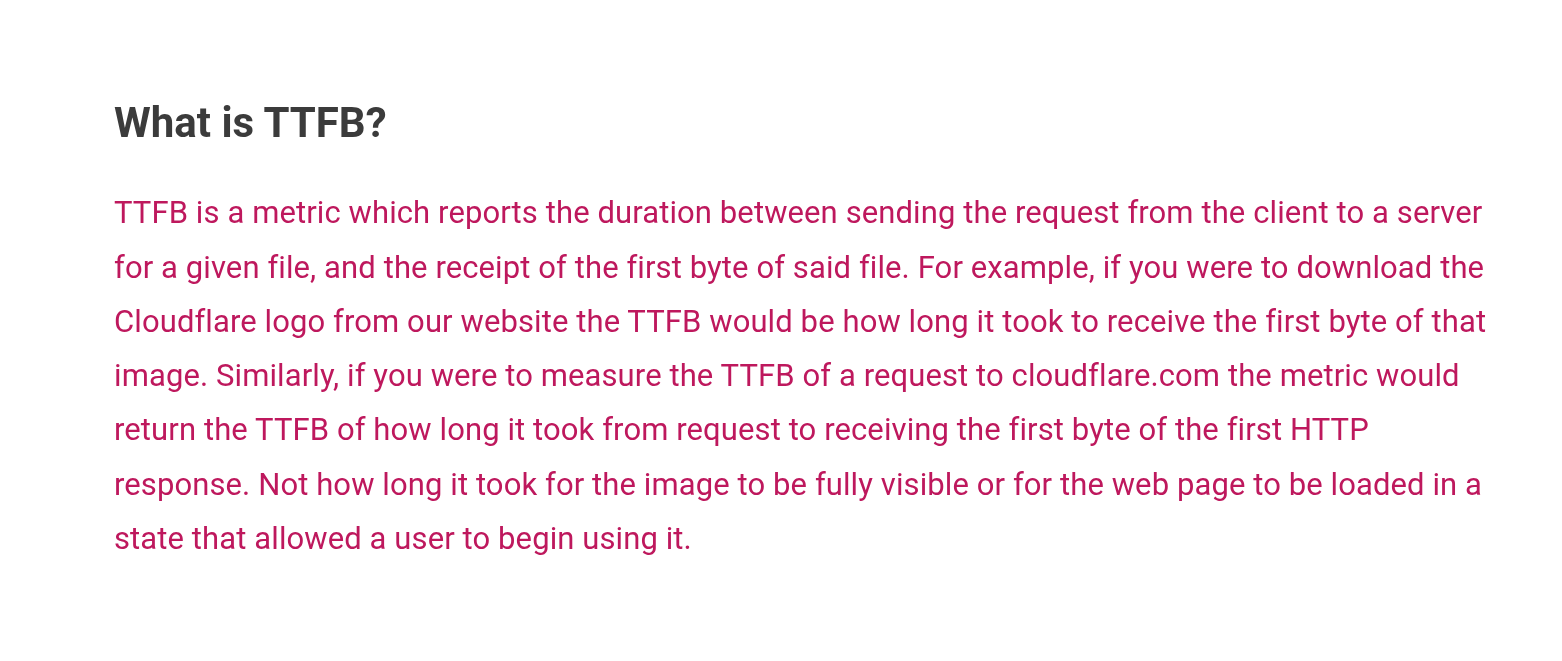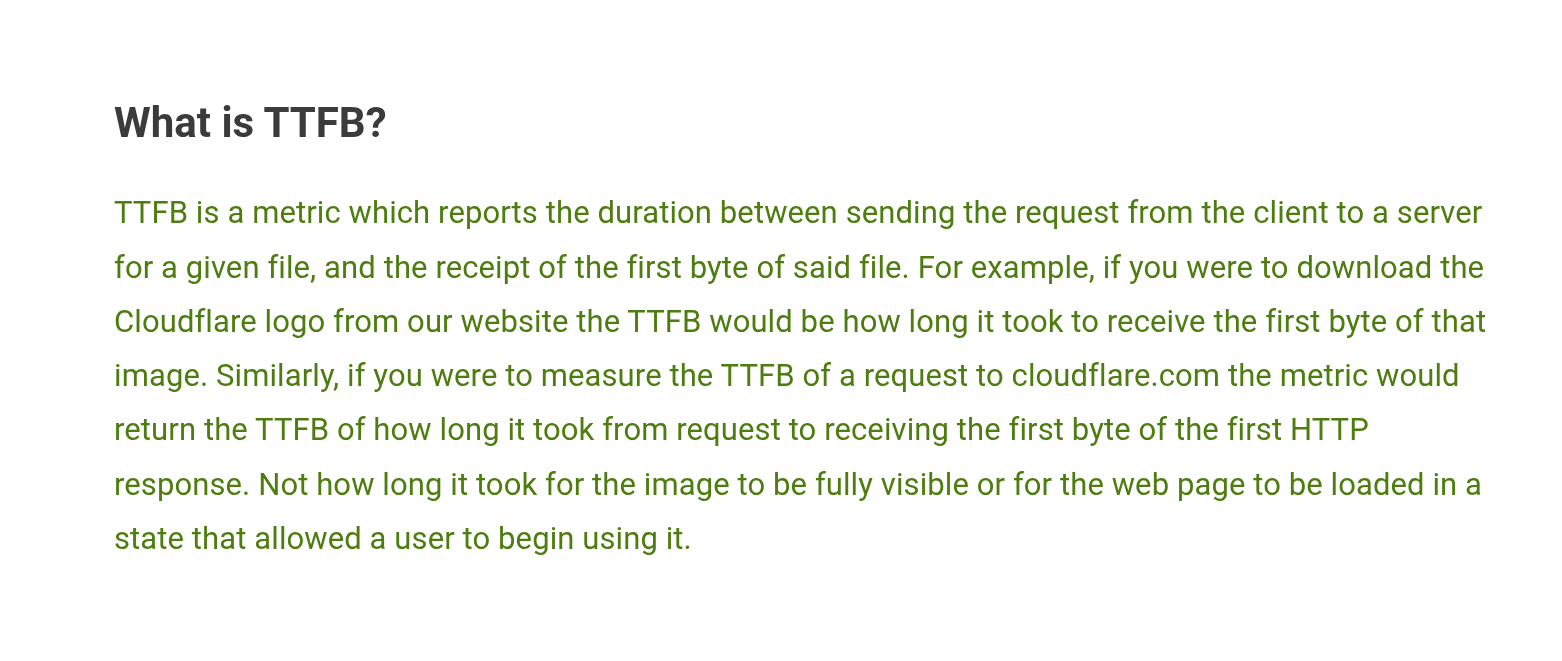--- a/index.html
+++ b/index.html
@@ -20,21 +20,21 @@
     .heading {
       font-size: 42px;
       font-weight: 700;
       color: #3b3b3b;
       margin-bottom: 38px;
       line-height: 1.2;
     }
     .paragraph {
       font-size: 31px;
       font-weight: 400;
-      color: #4d7c0f;
+      color: #be185d;
       line-height: 1.75;
       letter-spacing: 0.1px;
     }
   </style>
 </head>
 <body>
 
 <article class="article">
   <h2 class="heading">What is TTFB?</h2>
   <p class="paragraph">TTFB is a metric which reports the duration between sending the request from the client to a server for a given file, and the receipt of the first byte of said file. For example, if you were to download the Cloudflare logo from our website the TTFB would be how long it took to receive the first byte of that image. Similarly, if you were to measure the TTFB of a request to cloudflare.com the metric would return the TTFB of how long it took from request to receiving the first byte of the first HTTP response. Not how long it took for the image to be fully visible or for the web page to be loaded in a state that allowed a user to begin using it.</p>

